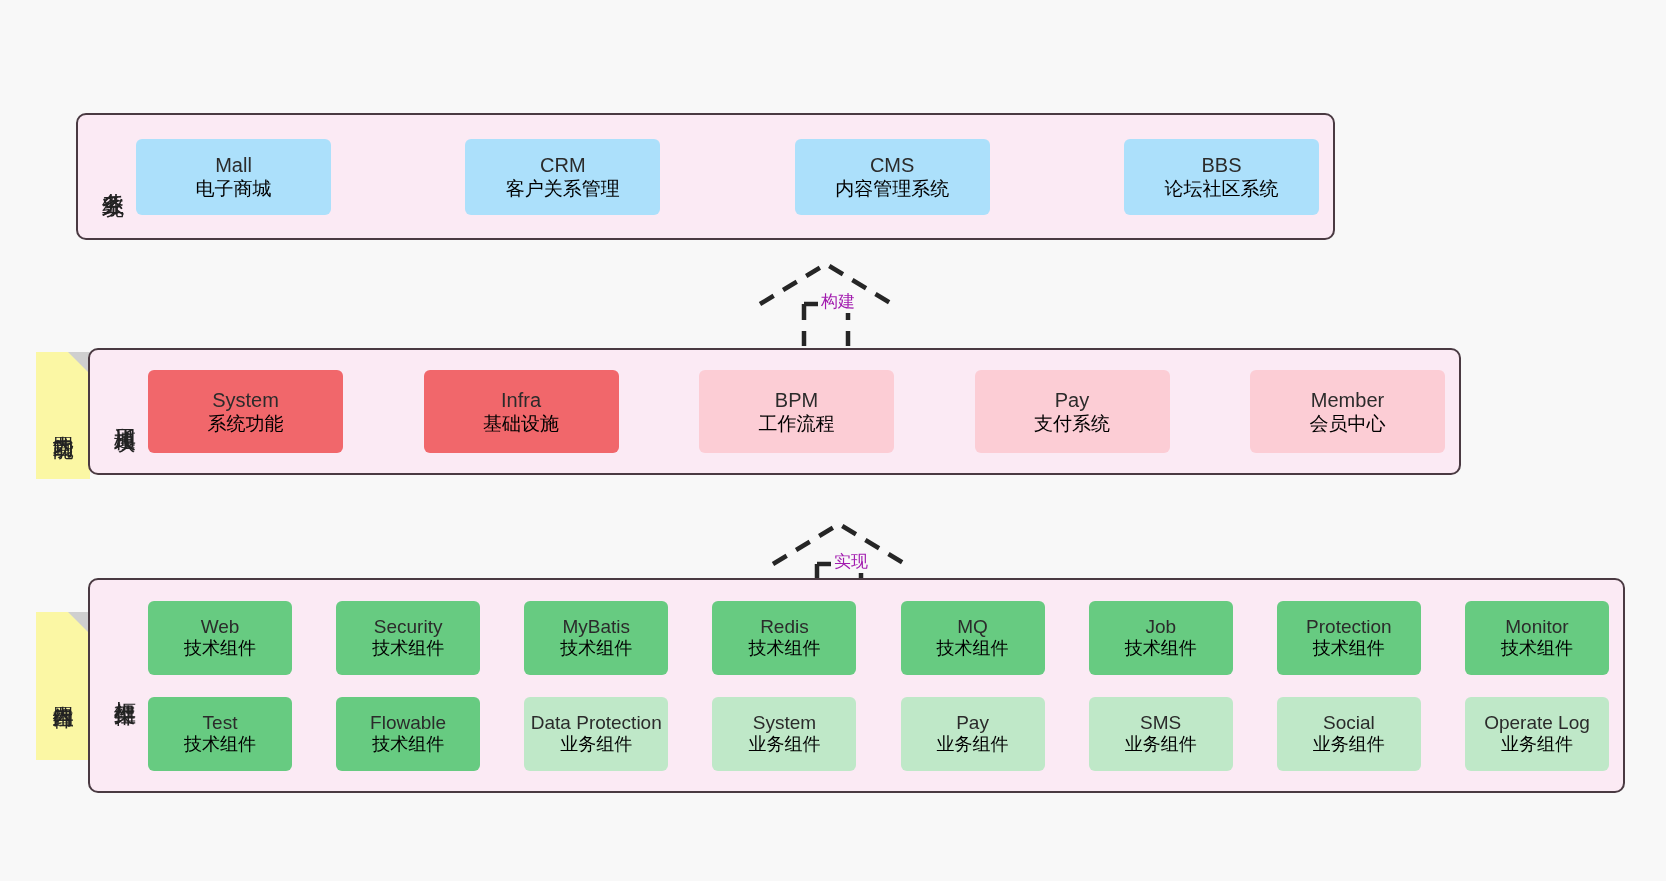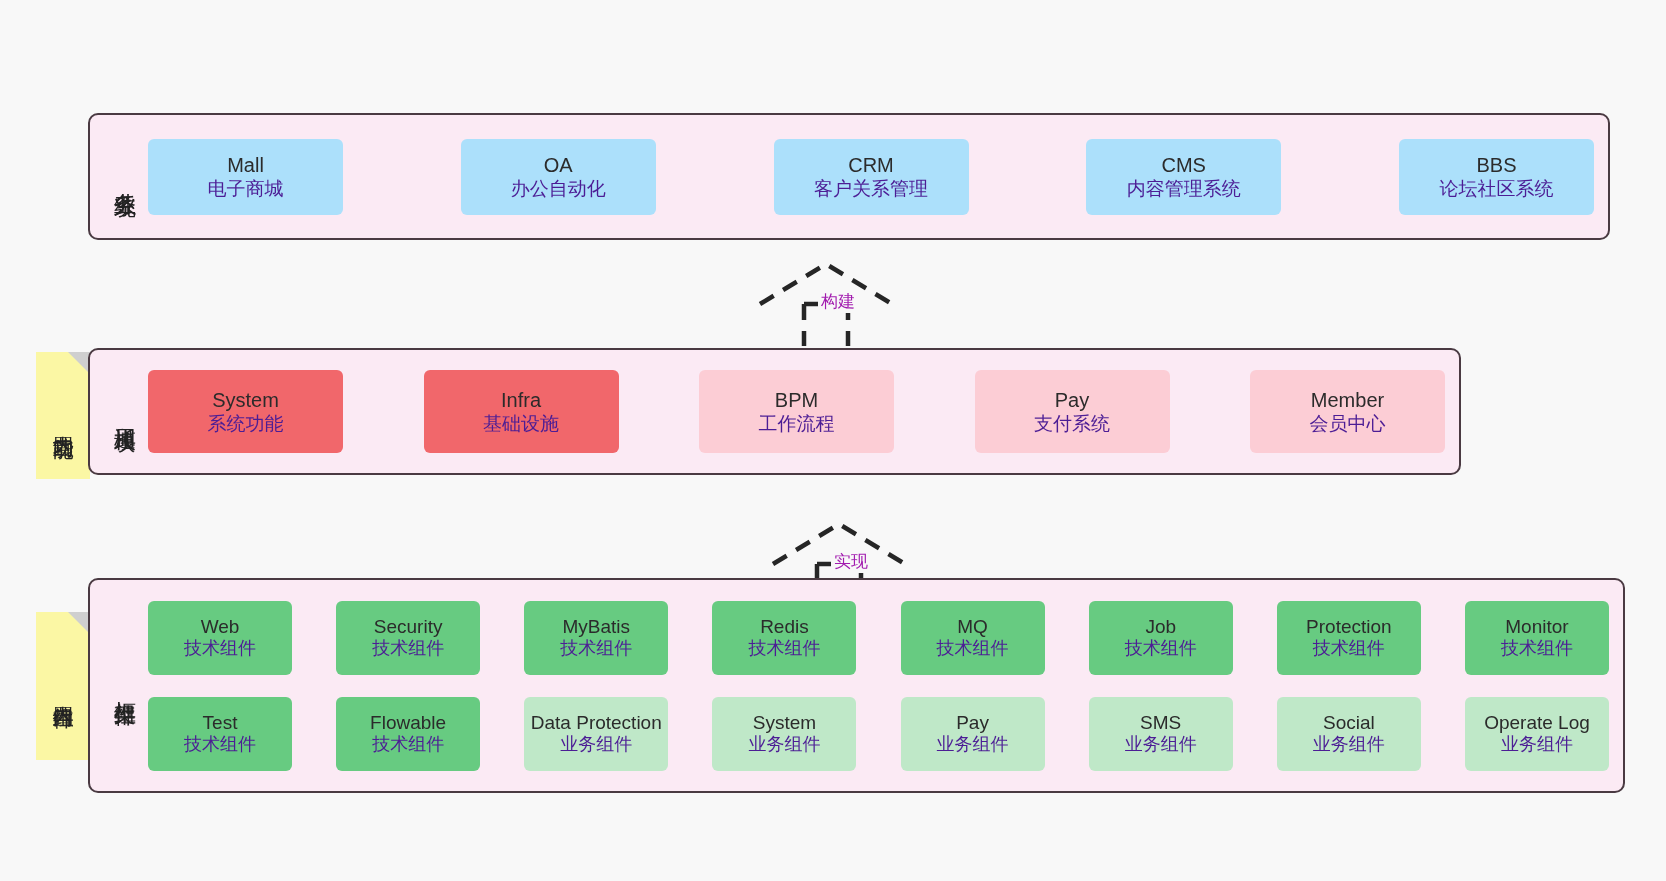--- a/index.html
+++ b/index.html
@@ -48,24 +48,24 @@
     display:flex;
     flex-direction:column;
     align-items:center;
     justify-content:center;
     text-align:center;
     box-sizing:border-box;
     line-height:1.22;
     padding:4px 6px;
   }
   .box .en{ font-size:20px; color:#2b2b2b; }
-  .box .cn{ font-size:19px; color:#4c1d95; }
-
-  
-  #layer-business{ left:88px; top:113px; width:1522px; height:127px; }
+  .box .cn{ font-size:19px; color:#000000; }
+
+  
+  #layer-business{ left:76px; top:113px; width:1259px; height:127px; }
   #layer-business .box{ width:195px; height:76px; background:#ace0fb; }
 
   
   #layer-common{ left:88px; top:348px; width:1373px; height:127px; }
   #layer-common .box{ width:195px; height:83px; }
   .c-red{ background:#f1676b; }
   .c-pink{ background:#fccdd5; }
 
   
   #layer-framework{ left:88px; top:578px; width:1537px; height:215px; }
@@ -123,24 +123,20 @@
 <body>
 
 <div class="layer" id="layer-business">
   <div class="layer-title">业务系统</div>
   <div class="boxes">
     <div class="box">
       <span class="en">Mall</span>
       <span class="cn">电子商城</span>
     </div>
     <div class="box">
-      <span class="en">OA</span>
-      <span class="cn">办公自动化</span>
-    </div>
-    <div class="box">
       <span class="en">CRM</span>
       <span class="cn">客户关系管理</span>
     </div>
     <div class="box">
       <span class="en">CMS</span>
       <span class="cn">内容管理系统</span>
     </div>
     <div class="box">
       <span class="en">BBS</span>
       <span class="cn">论坛社区系统</span>

